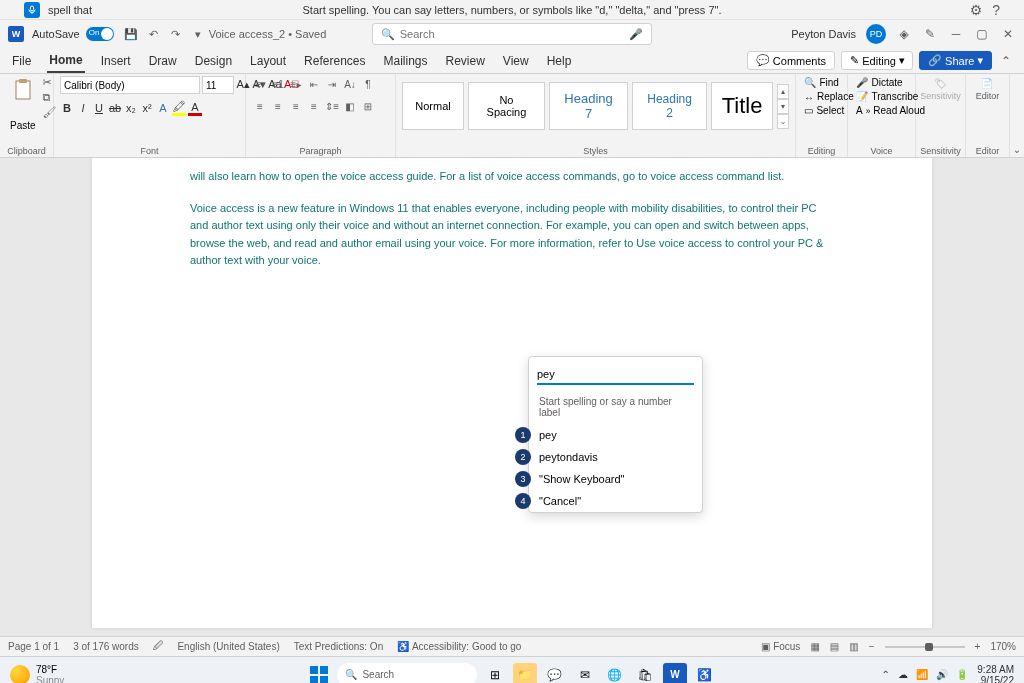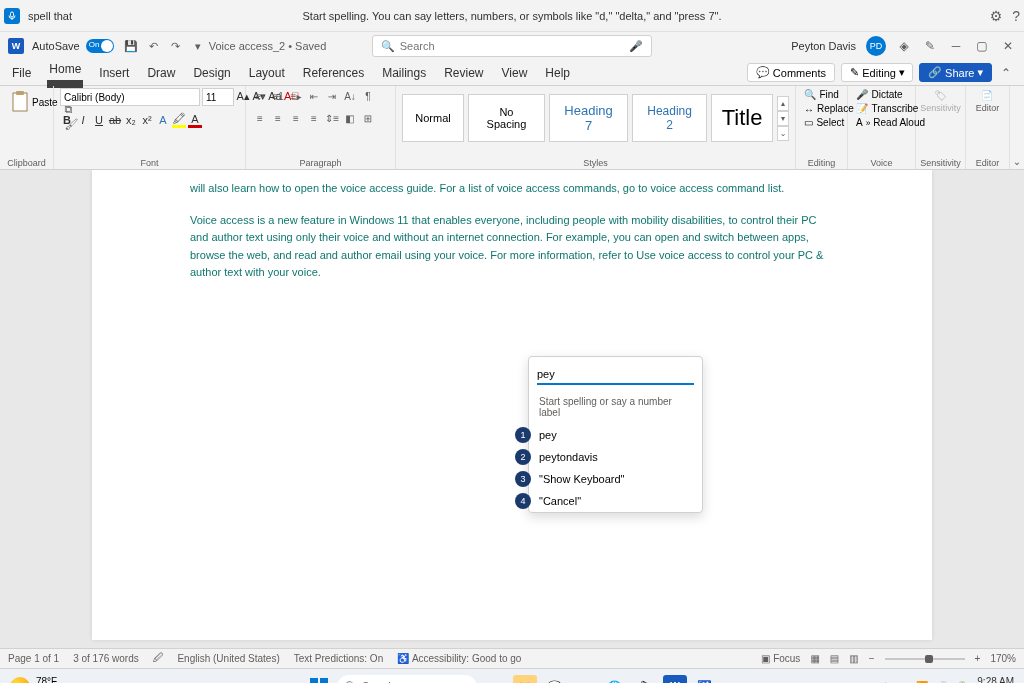--- a/index.html
+++ b/index.html
@@ -1,17 +1,17 @@
 <!DOCTYPE html>
 <html><head>
 <meta charset="utf-8">
 <style>
 *{box-sizing:border-box;margin:0;padding:0;font-family:"Segoe UI",Arial,sans-serif}
 body{width:1024px;height:683px;background:#f3f3f3;overflow:hidden;position:relative;font-size:11px}
-.voice-bar{height:32px;background:#f3f3f3;display:flex;align-items:center;padding:0 4px;border-bottom:1px solid #e0e0e0}
+.voice-bar{height:20px;background:#f3f3f3;display:flex;align-items:center;padding:0 24px;border-bottom:1px solid #e0e0e0}
 .voice-mic{width:16px;height:16px;background:#0078d4;border-radius:3px;display:flex;align-items:center;justify-content:center;margin-right:8px}
 .voice-mic svg{width:10px;height:10px;fill:#fff}
 .voice-cmd{color:#323130;font-size:11px}
 .voice-hint{position:absolute;left:50%;transform:translateX(-50%);color:#323130;font-size:11px}
 .voice-right{margin-left:auto;display:flex;gap:10px}
 .voice-right span{color:#605e5c;font-size:14px}
 .title-bar{height:28px;background:#f3f3f3;display:flex;align-items:center;padding:0 8px}
 .word-icon{width:16px;height:16px;background:#185abd;border-radius:2px;display:flex;align-items:center;justify-content:center;color:#fff;font-size:9px;font-weight:bold;margin-right:8px}
 .autosave{display:flex;align-items:center;gap:4px;font-size:11px;color:#323130}
 .toggle{width:28px;height:14px;background:#0078d4;border-radius:7px;position:relative;margin-left:2px}
@@ -21,29 +21,29 @@
 .qat-btn{width:16px;height:16px;display:flex;align-items:center;justify-content:center;color:#605e5c;font-size:11px}
 .doc-name{margin-left:3px;font-size:11px;color:#605e5c}
 .search-box{position:absolute;left:50%;transform:translateX(-50%);width:280px;height:22px;background:#fff;border:1px solid #d1d1d1;border-radius:3px;display:flex;align-items:center;padding:0 8px}
 .search-box input{border:none;outline:none;flex:1;font-size:11px;background:transparent}
 .title-right{margin-left:auto;display:flex;align-items:center;gap:10px}
 .user-name{font-size:11px;color:#323130}
 .user-avatar{width:20px;height:20px;border-radius:50%;background:#0078d4;color:#fff;font-size:9px;display:flex;align-items:center;justify-content:center}
 .win-btn{width:16px;height:16px;display:flex;align-items:center;justify-content:center;color:#605e5c;font-size:12px}
 .tabs{height:26px;background:#f3f3f3;display:flex;align-items:center;padding:0 10px;gap:14px;border-bottom:1px solid #d1d1d1;position:relative}
 .tab{font-size:12px;color:#323130;padding:4px 2px;cursor:pointer}
-.tab.active{font-weight:400;border-bottom:8px solid #404040}
+.tab.active{font-weight:700;border-bottom:2px solid #404040}
 .tabs-right{margin-left:auto;display:flex;gap:6px;align-items:center}
 .tab-btn{padding:2px 8px;border:1px solid #d1d1d1;border-radius:3px;font-size:11px;background:#fff;display:flex;align-items:center;gap:3px}
 .tab-btn.share{background:#185abd;color:#fff;border-color:#185abd}
 .ribbon{height:84px;background:#f3f3f3;display:flex;border-bottom:1px solid #d1d1d1;font-size:10px}
 .group{border-right:1px solid #e1e1e1;padding:2px 6px;display:flex;flex-direction:column;position:relative}
 .group-label{position:absolute;bottom:1px;left:0;right:0;text-align:center;font-size:9px;color:#605e5c}
 .group-body{flex:1;display:flex;align-items:flex-start;gap:3px}
-.paste-btn{display:flex;flex-direction:row;align-items:center;gap:2px;padding:2px 4px}
+.paste-btn{display:flex;flex-direction:column;align-items:center;gap:18px;padding:2px 4px}
 .paste-btn svg{width:20px;height:24px}
 .side-btns{display:flex;flex-direction:column;gap:2px;font-size:11px;color:#605e5c}
 .font-row{display:flex;gap:2px;margin-bottom:3px}
 .font-select{border:1px solid #d1d1d1;background:#fff;padding:1px 3px;font-size:10px;min-width:72px;height:18px}
 .size-select{border:1px solid #d1d1d1;background:#fff;padding:1px 3px;font-size:10px;width:32px;height:18px}
 .fbtn{min-width:14px;height:16px;display:flex;align-items:center;justify-content:center;color:#323130;font-size:11px}
 .para-row{display:flex;gap:2px;margin-bottom:3px}
 .pbtn{width:16px;height:16px;display:flex;align-items:center;justify-content:center;color:#605e5c;font-size:10px}
 .styles-group{flex:1;min-width:0}
 .styles-row{display:flex;gap:4px;align-items:center;height:60px;overflow:hidden}

